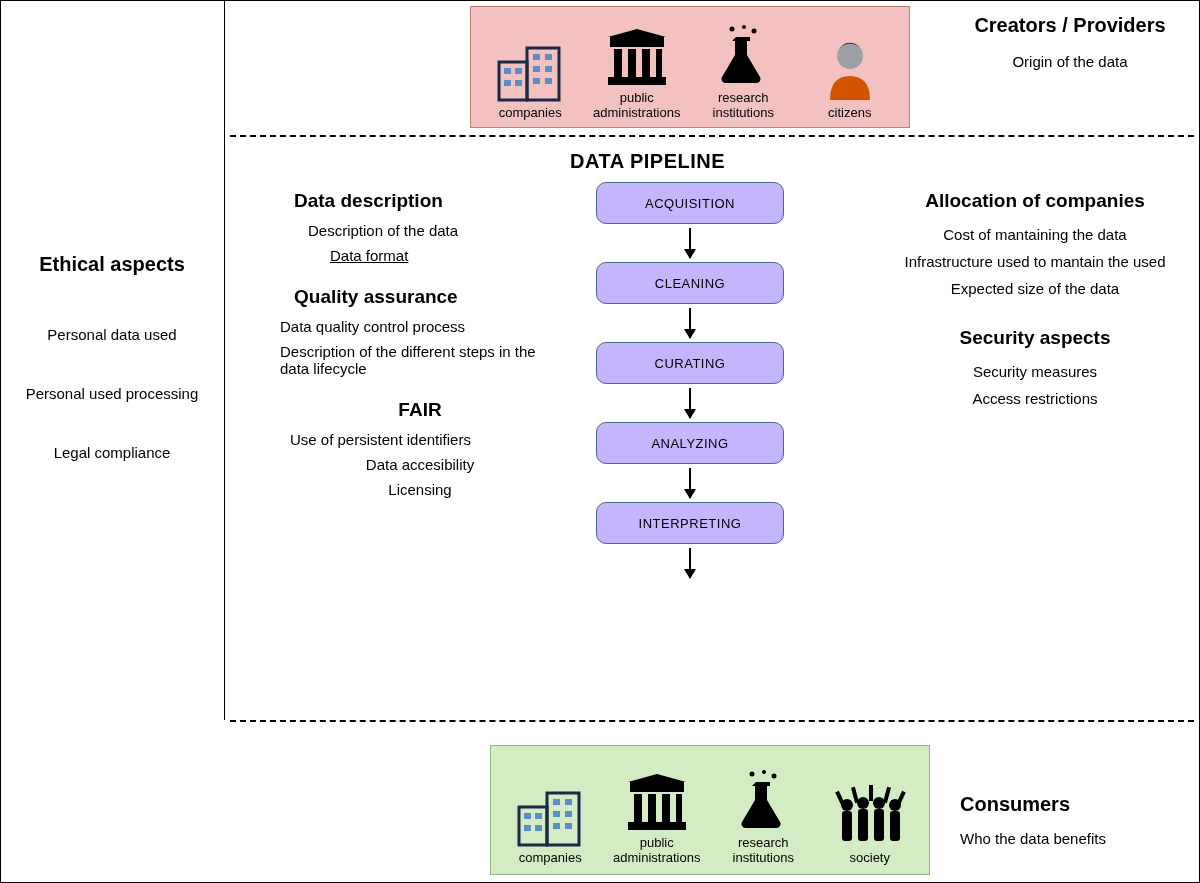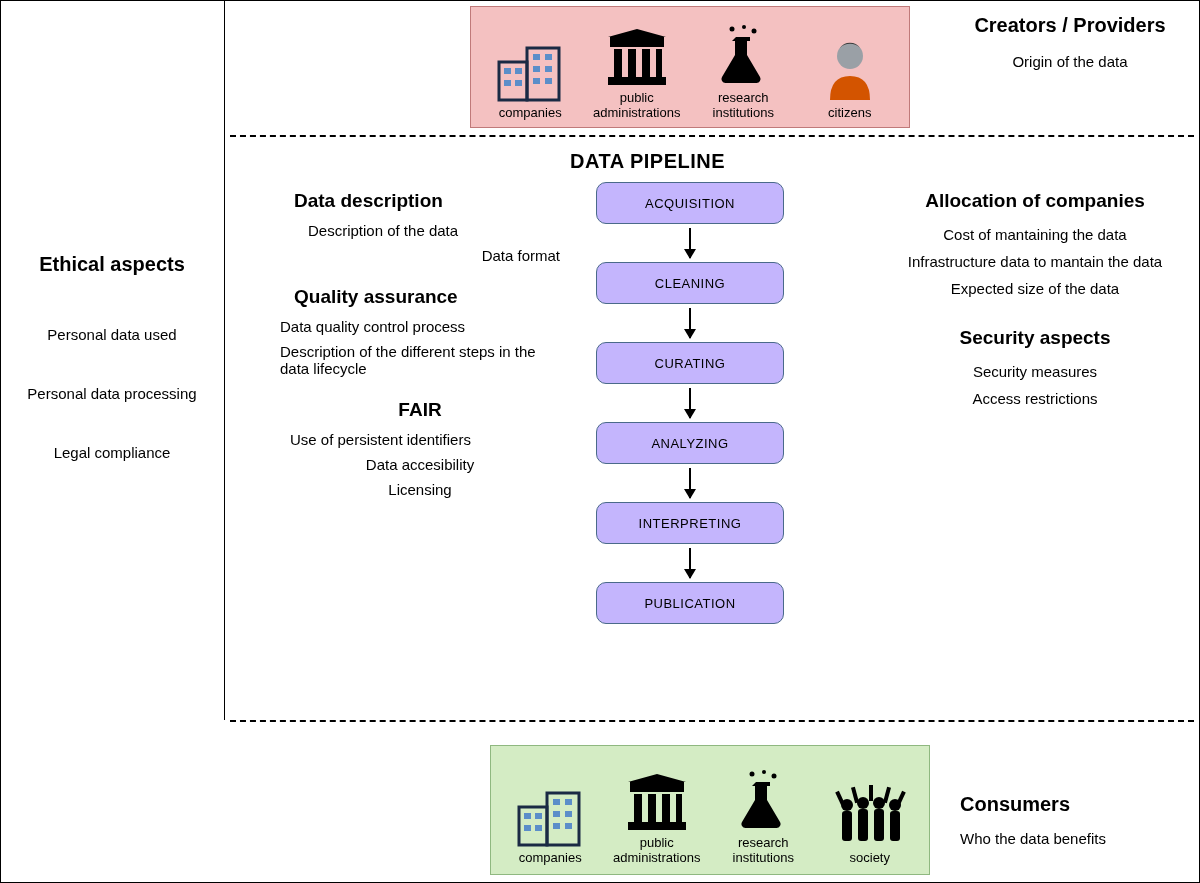--- a/index.html
+++ b/index.html
@@ -182,21 +182,21 @@
   svg { display:block; }
 </style>
 </head>
 <body>
 
 <div class="outer-border"></div>
 
 <div class="left-col">
   <h3>Ethical aspects</h3>
   <div class="item">Personal data used</div>
-  <div class="item">Personal data processing</div>
+  <div class="item">Personal used processing</div>
   <div class="item">Legal compliance</div>
 </div>
 
 <div class="top-band">
   <div class="creators-box">
     <div class="actor">
       <div class="icon-wrap">
         <svg width="70" height="60" viewBox="0 0 70 60">
           <rect x="4" y="20" width="28" height="38" fill="none" stroke="#1a2a44" stroke-width="3"></rect>
           <rect x="32" y="6" width="32" height="52" fill="none" stroke="#1a2a44" stroke-width="3"></rect>
@@ -265,42 +265,41 @@
   <div class="stage">ACQUISITION</div>
   <div class="arrow"></div>
   <div class="stage">CLEANING</div>
   <div class="arrow"></div>
   <div class="stage">CURATING</div>
   <div class="arrow"></div>
   <div class="stage">ANALYZING</div>
   <div class="arrow"></div>
   <div class="stage">INTERPRETING</div>
   <div class="arrow"></div>
-  <div class="stage">PUBLICATION</div>
 </div>
 
 <div class="mid-left">
   <h4>Data description</h4>
   <div class="item">Description of the data</div>
-  <div class="item center" style="margin-left:0;text-align:right;padding-left:50px;">Data format</div>
+  <div class="item center" style="margin-left:0;text-align:left;padding-left:50px;text-decoration:underline;">Data format</div>
 
   <h4 style="margin-top:22px;">Quality assurance</h4>
   <div class="item" style="margin-left:0;">Data quality control process</div>
   <div class="item" style="margin-left:0;">Description of the different steps in the data lifecycle</div>
 
   <h4 style="margin-top:22px;text-align:center;margin-left:0;">FAIR</h4>
   <div class="item" style="margin-left:10px;">Use of persistent identifiers</div>
   <div class="item" style="text-align:center;margin-left:0;">Data accesibility</div>
   <div class="item" style="text-align:center;margin-left:0;">Licensing</div>
 </div>
 
 <div class="mid-right">
   <h4>Allocation of companies</h4>
   <div class="item">Cost of mantaining the data</div>
-  <div class="item">Infrastructure data to mantain the data</div>
+  <div class="item">Infrastructure used to mantain the used</div>
   <div class="item">Expected size of the data</div>
 
   <h4 style="margin-top:30px;">Security aspects</h4>
   <div class="item">Security measures</div>
   <div class="item">Access restrictions</div>
 </div>
 
 <div class="consumers-box">
   <div class="actor">
     <div class="icon-wrap">

